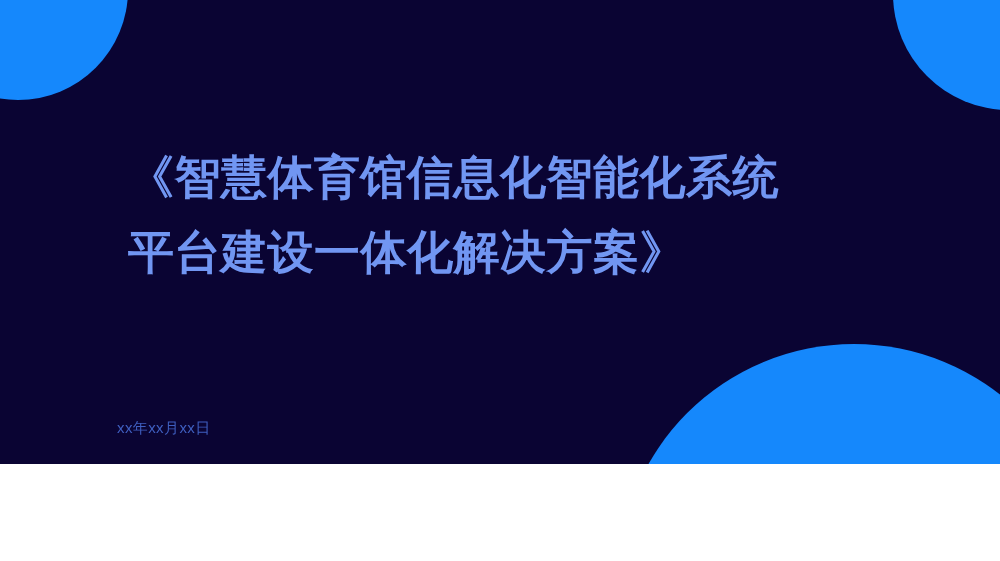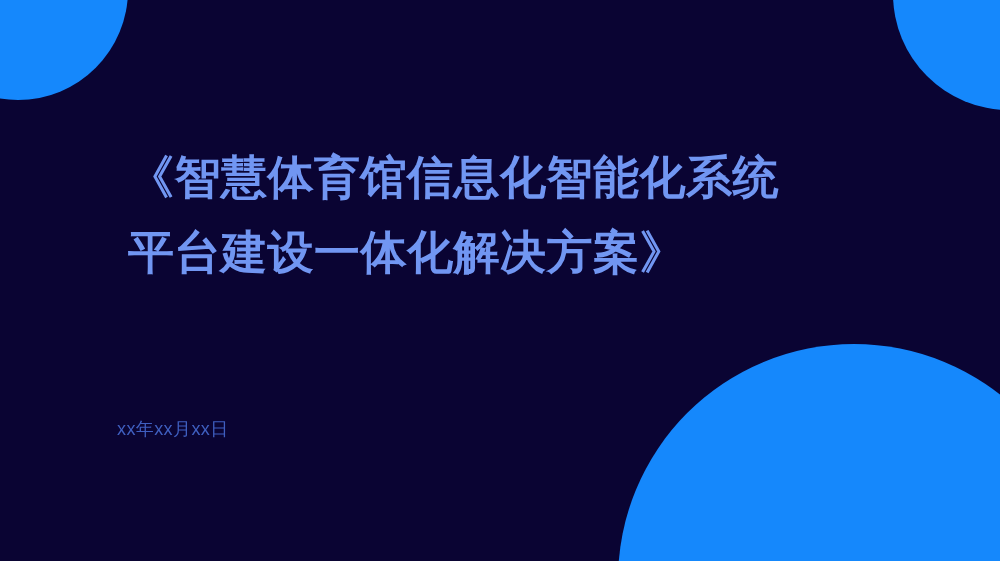--- a/index.html
+++ b/index.html
@@ -9,21 +9,21 @@
   body {
     width: 1000px;
     height: 561px;
     overflow: hidden;
     font-family: "Liberation Sans", "DejaVu Sans", sans-serif;
   }
 
   #slide {
     position: relative;
     width: 1000px;
-    height: 561px;
+    height: 464px;
     background: #0a0433;
     overflow: hidden;
   }
 
   
   .deco-circle {
     position: absolute;
     border-radius: 50%;
     background: #1588fc;
   }
@@ -66,21 +66,21 @@
     color: #7196f2;
     white-space: pre-line;
     text-indent: 0;
   }
 
   
   #slide-date {
     position: absolute;
     left: 117px;
     top: 417px;
-    font-size: 18px;
+    font-size: 15px;
     line-height: 1.4;
     font-weight: normal;
     letter-spacing: 0.4px;
     color: #3f5fc0;
   }
 </style>
 </head>
 <body>
 
 <div id="slide">

